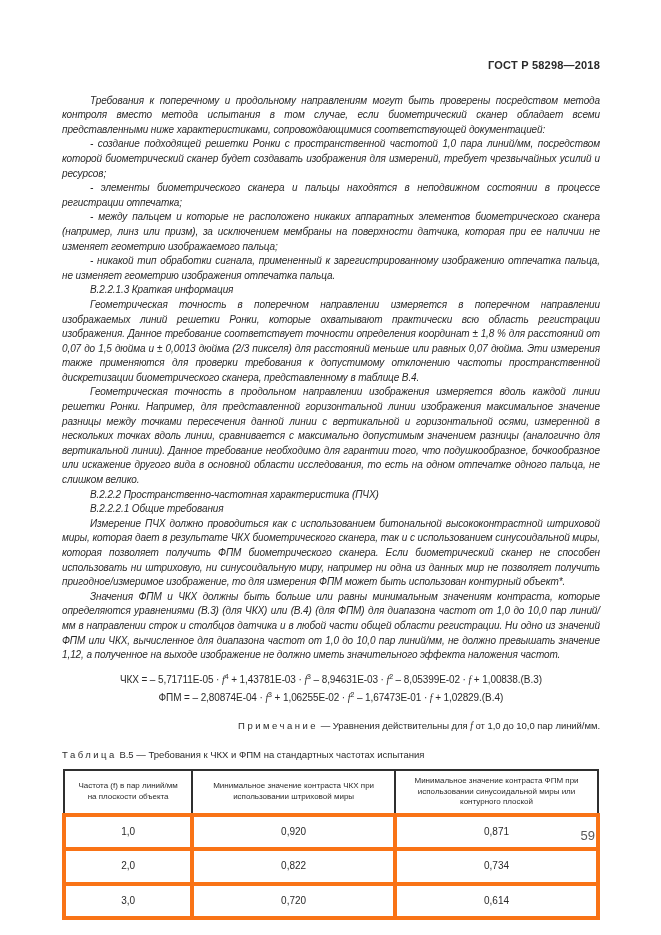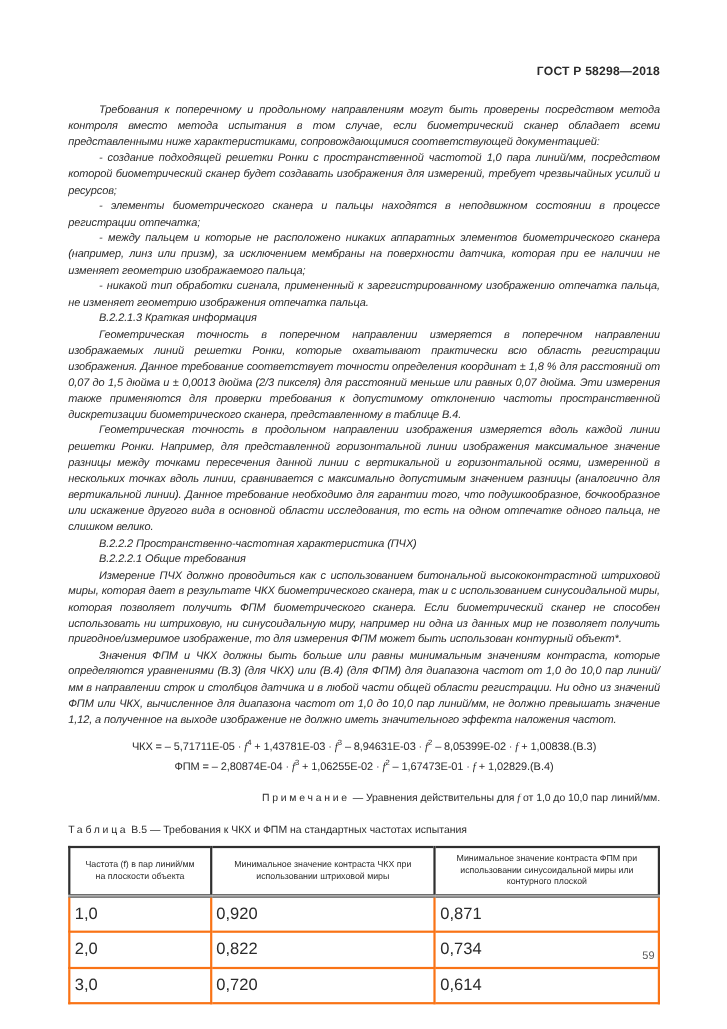--- a/index.html
+++ b/index.html
@@ -31,27 +31,27 @@
   table.data {
     width:100%; border-collapse:collapse; table-layout:fixed;
     border:2px solid #2f2f2f;
   }
   table.data th {
     font-weight:normal; font-size:8px; line-height:10.5px;
     padding:5px 10px; text-align:center; vertical-align:middle;
     border:1px solid #2f2f2f; border-bottom:3px double #2f2f2f;
   }
   table.data td {
-    font-size:15px; vertical-align:middle;
-    padding:8px 4px; border:2px solid #f97316;
+    font-size:10px; text-align:center; vertical-align:middle;
+    padding:8px 4px; border:4px solid #f97316;
   }
   table.data th + th, table.data td + td { border-left-width:2px; }
   .page-number {
-    position:absolute; top:863px; right:66px;
-    font-weight:normal; font-size:10px; color:#5a5a5a;
+    position:absolute; top:829px; right:66px;
+    font-weight:normal; font-size:13px; color:#5a5a5a;
   }
 </style>
 </head>
 <body>
 
 <div class="page">
 
   <div class="doc-header">ГОСТ Р 58298—2018</div>
 
   <div id="paragraphs">

